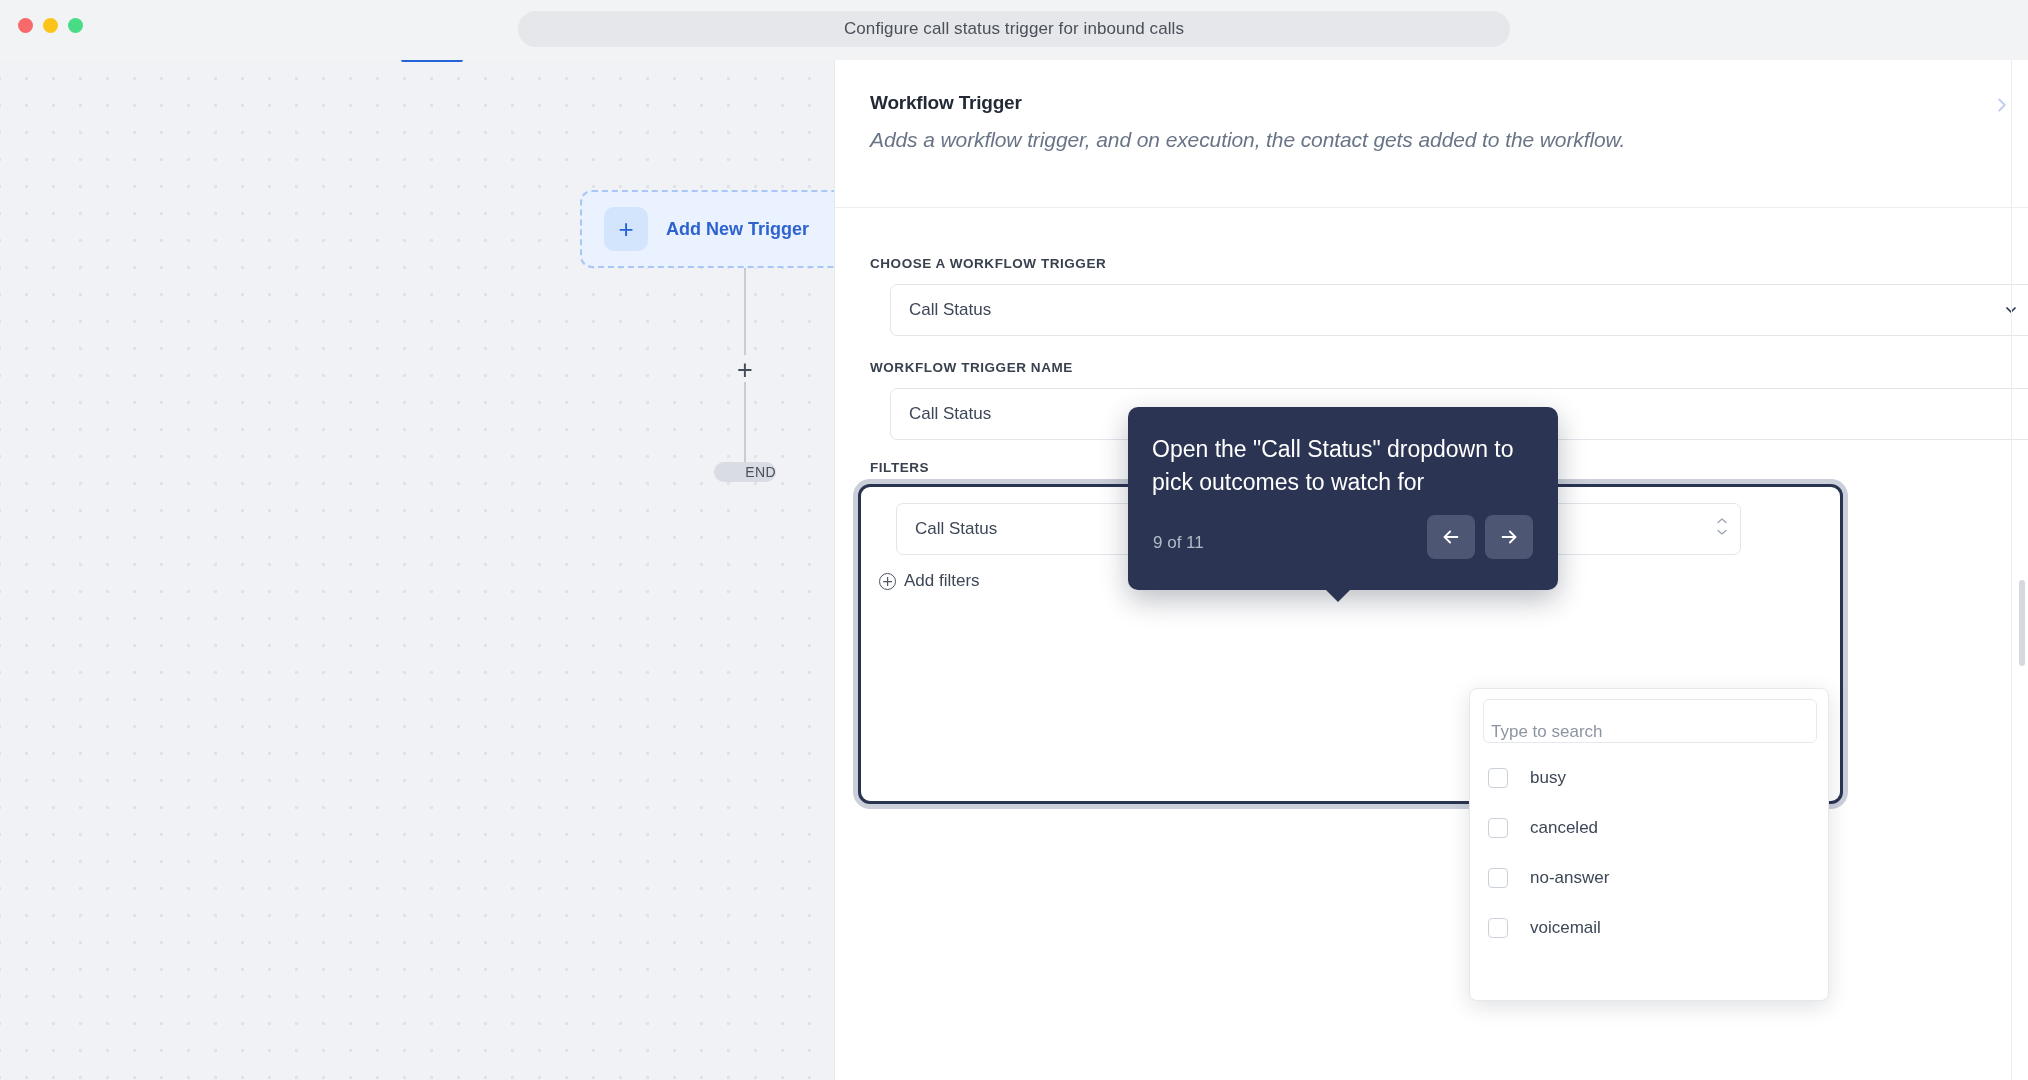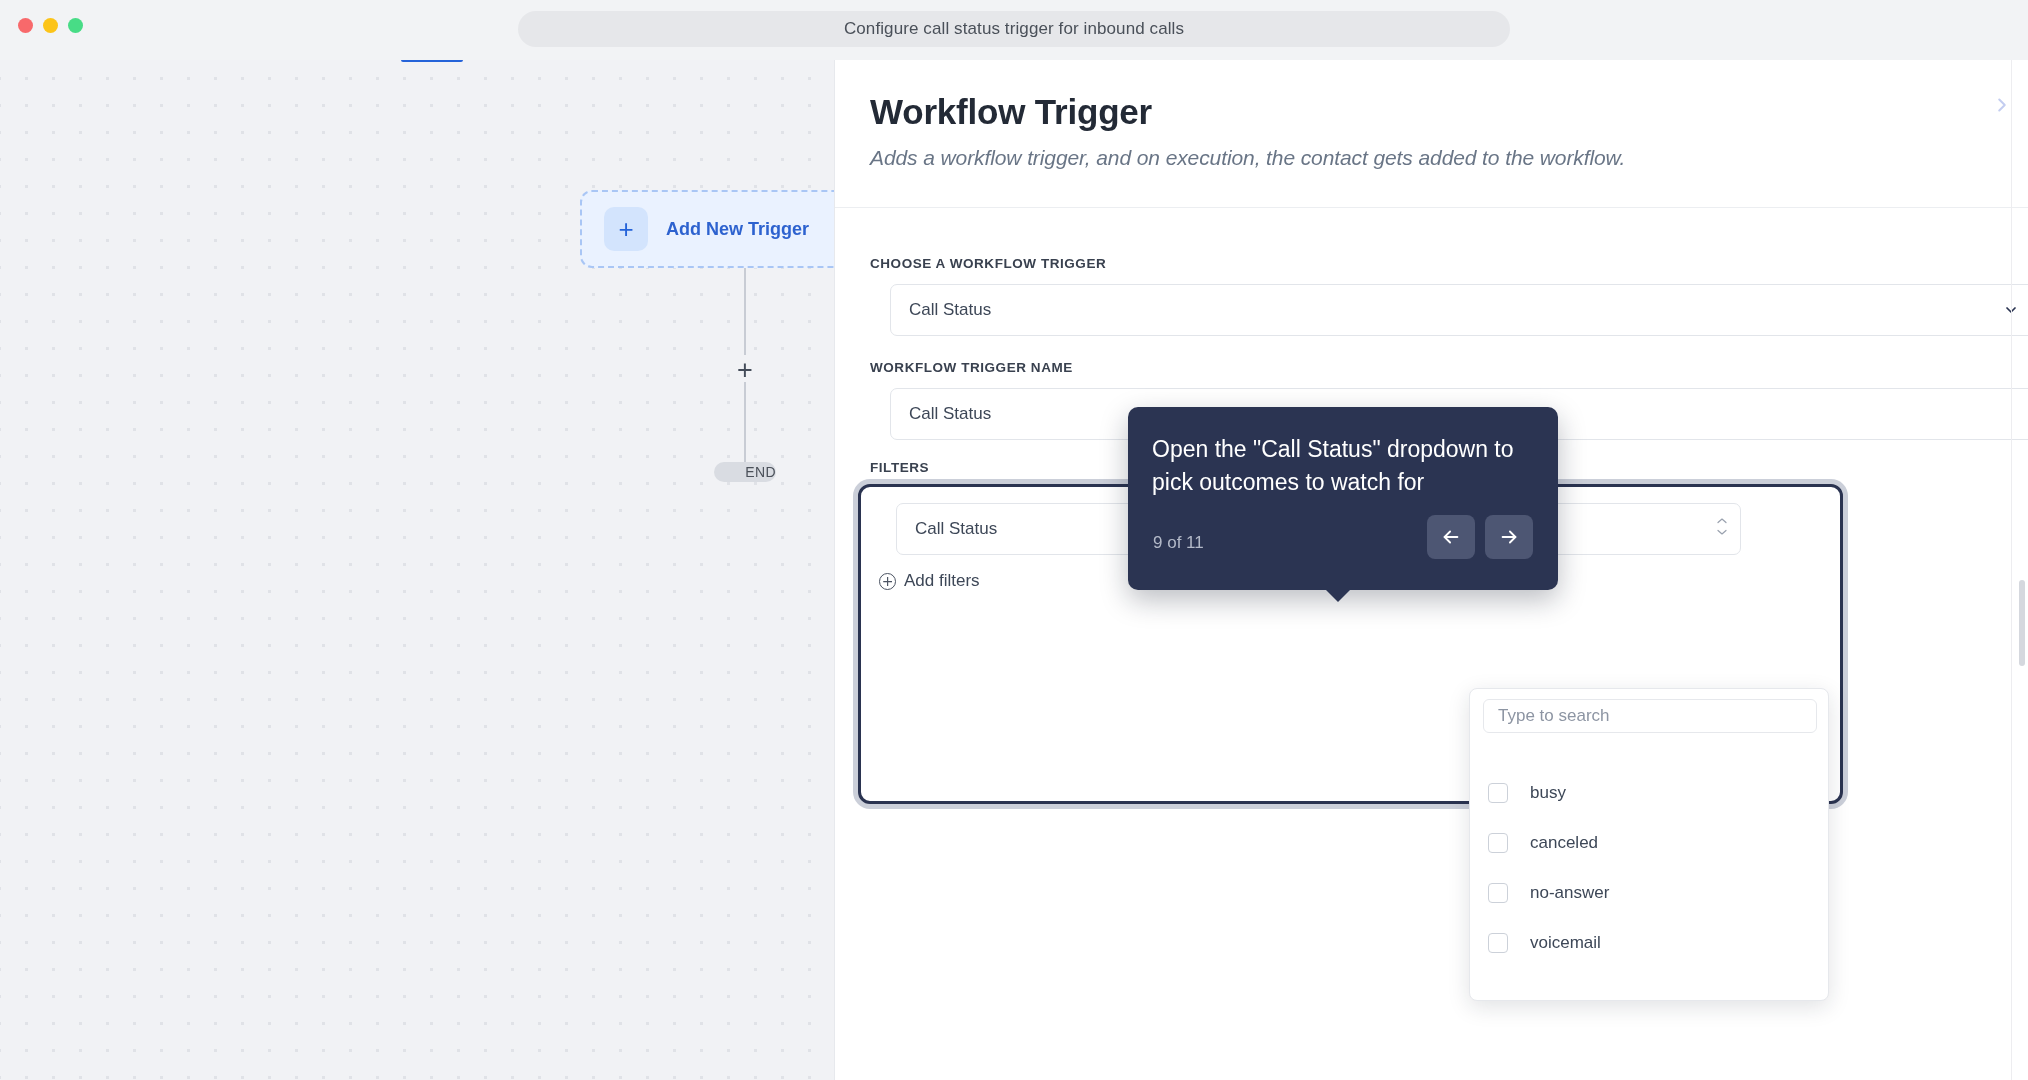--- a/index.html
+++ b/index.html
@@ -120,21 +120,21 @@
     background: #ffffff;
     border-left: 1px solid #e7e9ed;
   }
   #panel-header {
     position: absolute; left: 0; top: 0;
     width: 1194px; height: 148px;
     border-bottom: 1px solid #eceef1;
     padding: 32px 0 0 35px;
   }
   #panel-title {
-    font-size: 35px; font-weight: 700; color: #232a36;
+    font-size: 19px; font-weight: 700; color: #232a36;
     letter-spacing: -.2px;
   }
   #panel-sub {
     margin-top: 14px;
     font-size: 21px; color: #697586;
     letter-spacing: -.1px;
     font-style: italic;
   }
   #panel-collapse-icon {
     position: absolute; right: 14px; top: 32px;
@@ -212,29 +212,29 @@
     width: 360px; height: 313px;
     background: #ffffff;
     border: 1px solid #e6e8ec;
     border-radius: 8px;
     box-shadow: 0 6px 22px rgba(20,28,45,.13);
     overflow: hidden;
     z-index: 40;
   }
   #dd-search {
     position: absolute; left: 13px; top: 10px;
-    width: 334px; height: 34px;
+    width: 334px; height: 44px;
     border: 1px solid #e6e8ec; border-radius: 6px;
     background: #fff;
-    display: flex; align-items: center; padding-left: 14px;
+    display: flex; align-items: flex-end; padding-left: 7px;
     font-size: 17px; color: #8d95a3;
   }
   #dd-list { position: absolute; left: 0; top: 64px; width: 360px; }
   .dd-item {
-    height: 50px; display: flex; align-items: flex-end;
+    height: 50px; display: flex; align-items: center;
     padding-left: 18px; gap: 22px;
   }
   .dd-item .cb {
     width: 20px; height: 20px;
     border: 1.5px solid #ccd1d9; border-radius: 4px;
     background: #fff; flex: none;
   }
   .dd-item .lbl { font-size: 17px; color: #3d4757; }
 
   

